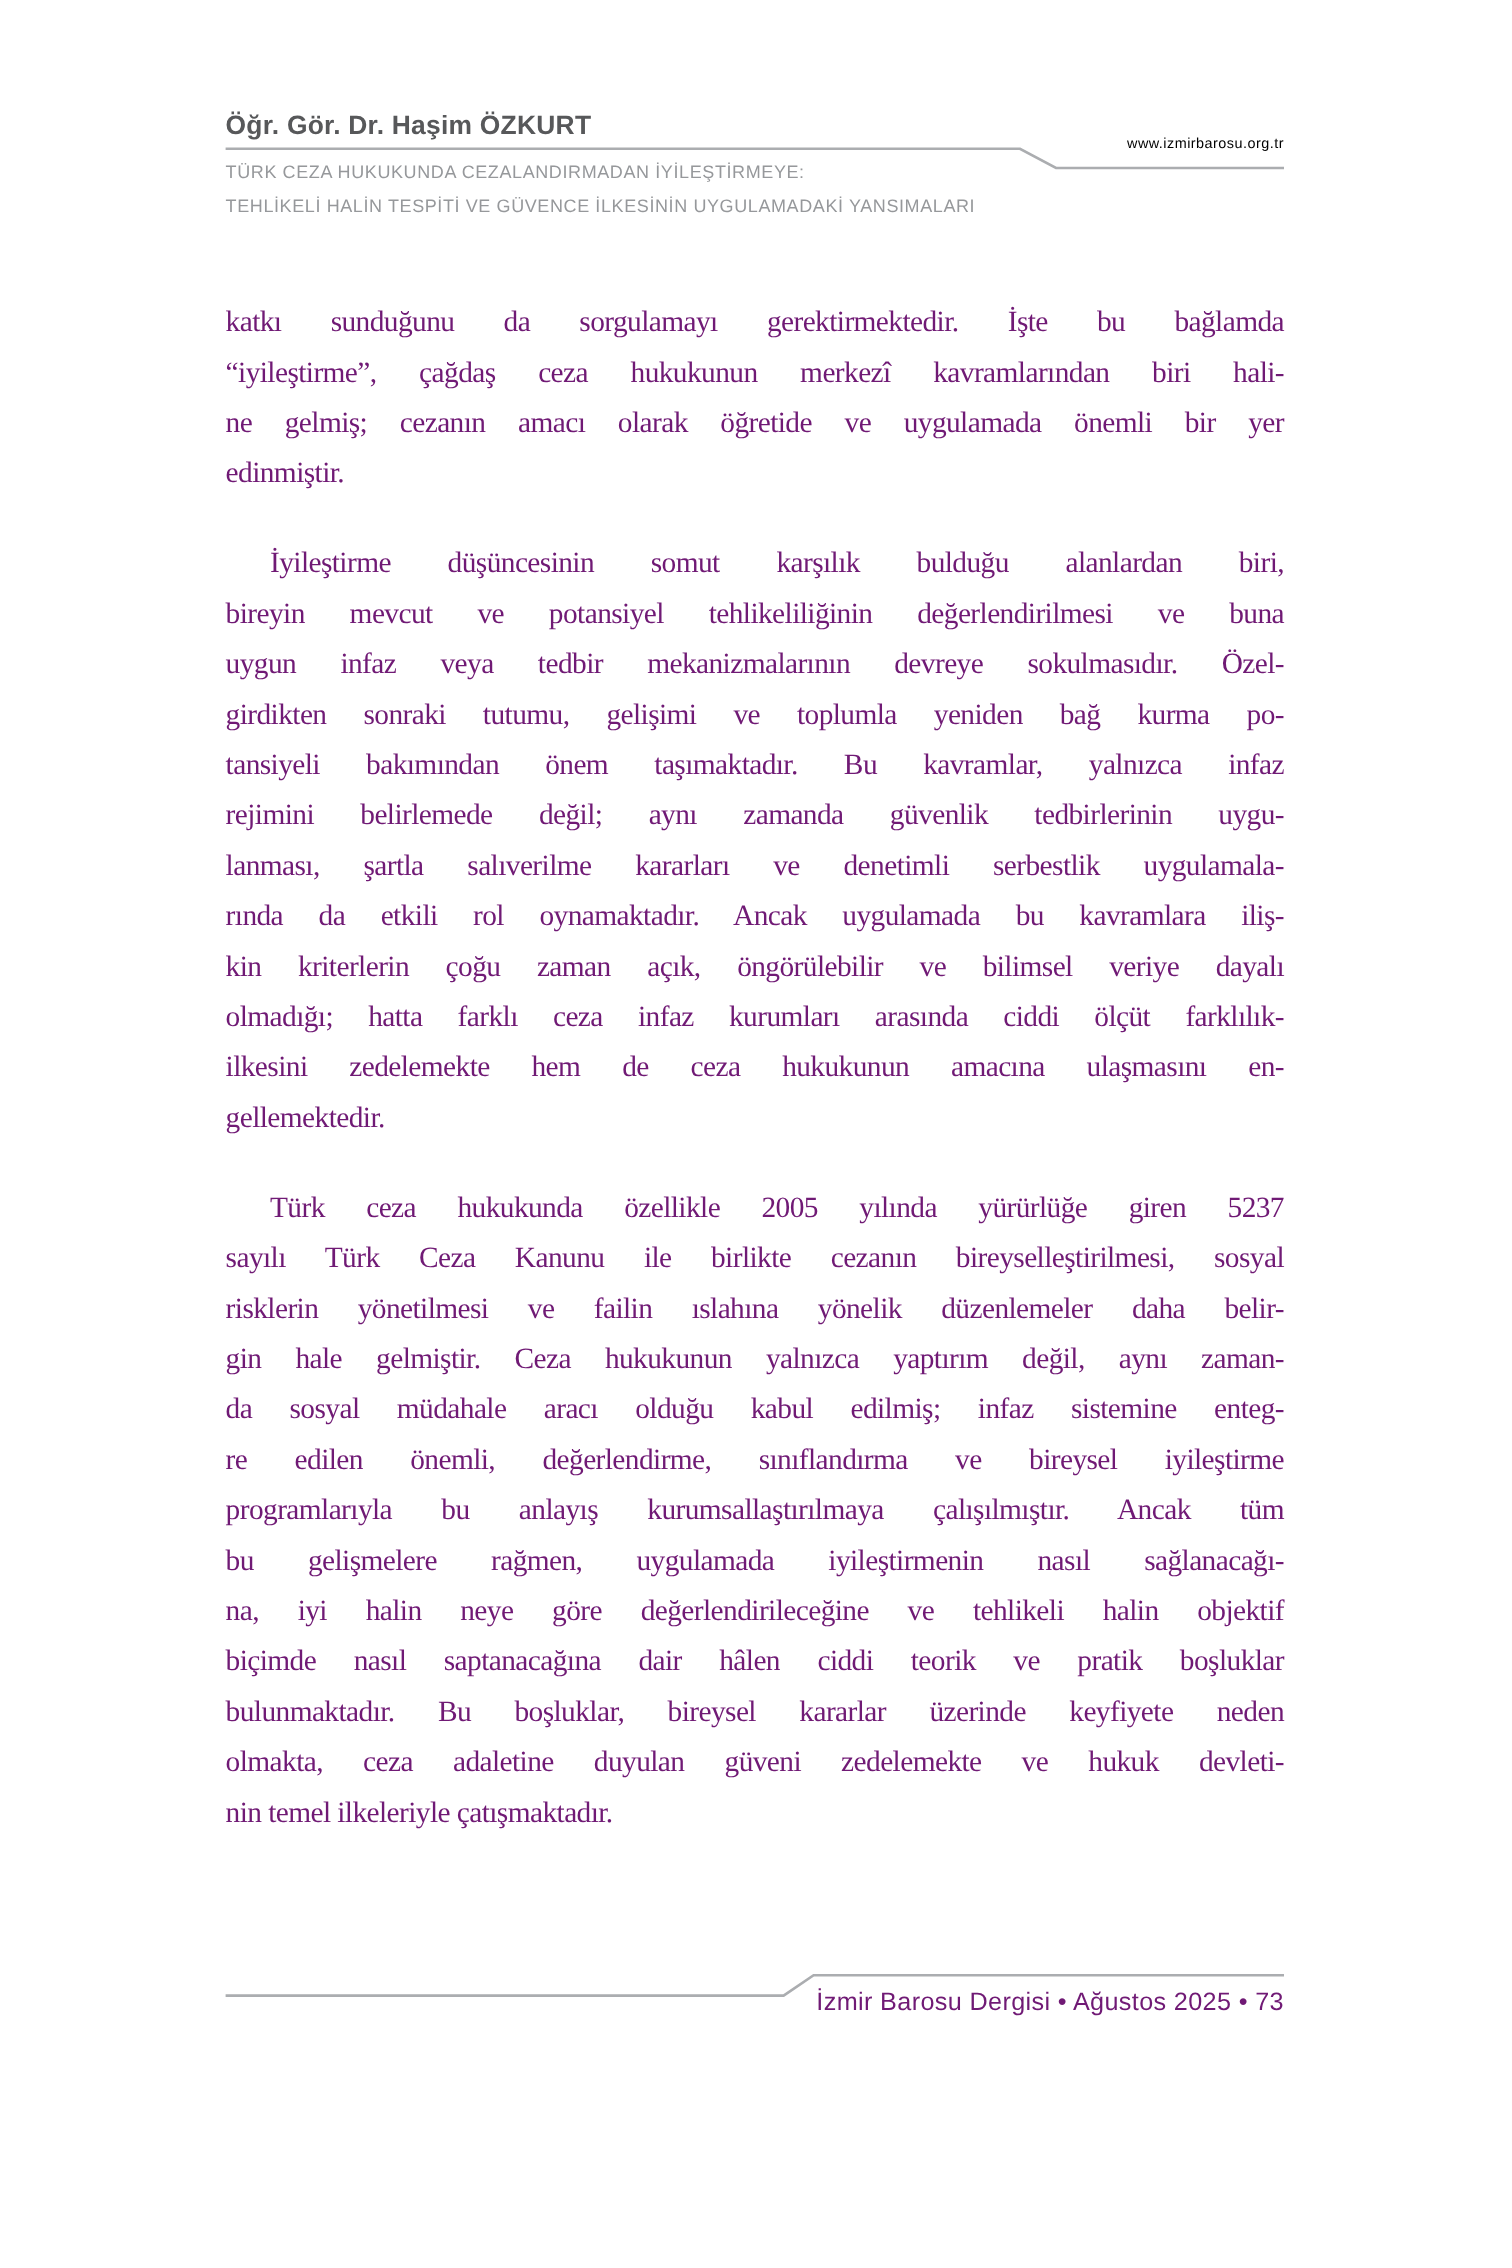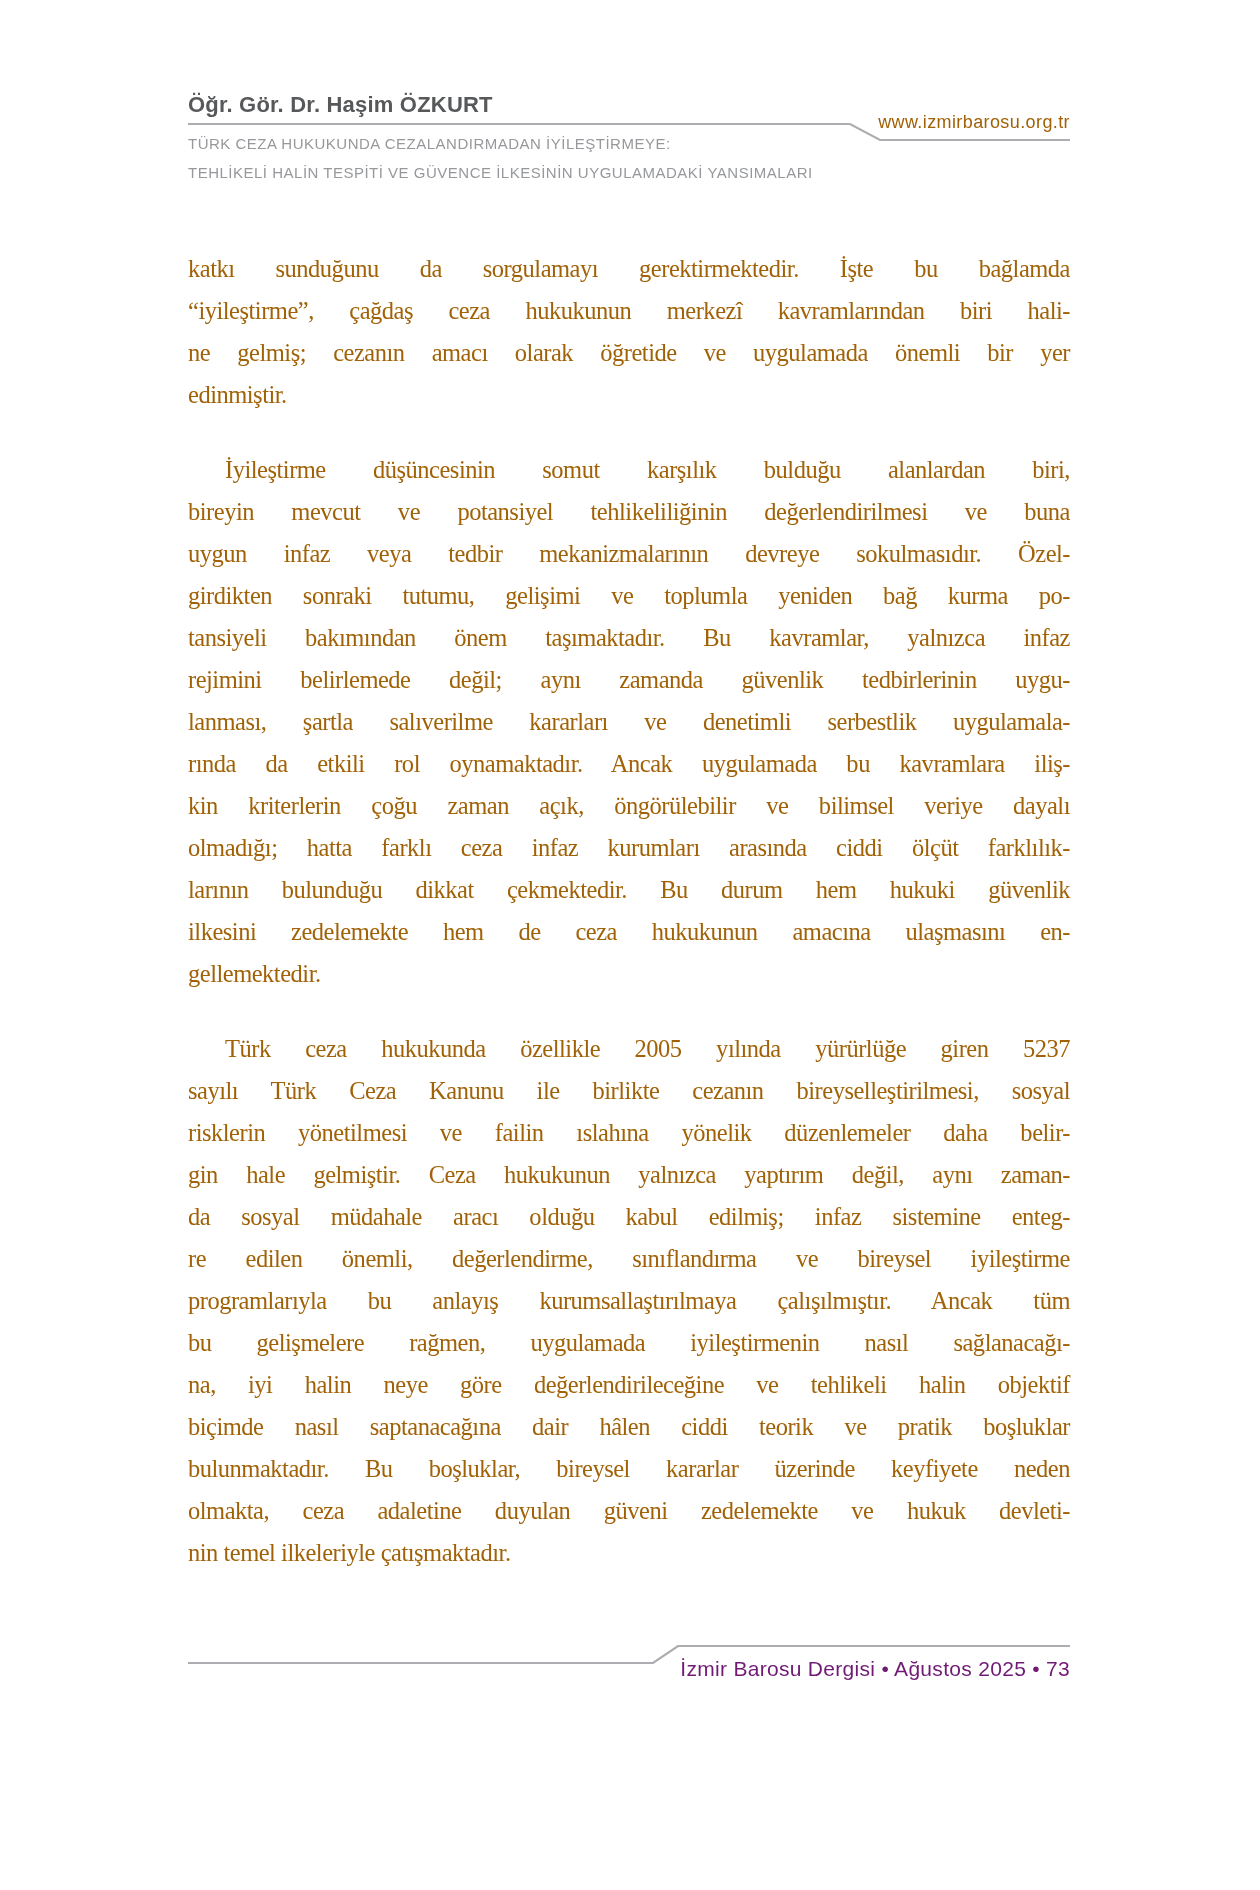--- a/index.html
+++ b/index.html
@@ -23,44 +23,44 @@
     width: 700px;
     font-family: "Liberation Sans", sans-serif;
     font-weight: bold;
     font-size: 22px;
     letter-spacing: 0.2px;
     color: #57585a;
   }
   .header-website {
     position: absolute;
     right: 190px; top: 112px;
-    font-size: 18px;
+    font-size: 12px;
     letter-spacing: 0.4px;
-    color: #a16207;
+    color: #000000;
     text-align: right;
   }
   .article-title {
     position: absolute;
     left: 188px; top: 129px;
     width: 900px;
     font-size: 15px;
     line-height: 29px;
     letter-spacing: 0.5px;
     color: #96989b;
     font-weight: normal;
   }
   .body-block {
     position: absolute;
     left: 188px; top: 248px;
     width: 882px;
     font-family: "Liberation Serif", "DejaVu Serif", serif;
     font-size: 24.5px;
     line-height: 42px;
     letter-spacing: -0.02em;
-    color: #a16207;
+    color: #701a75;
   }
   .para { margin: 0 0 33px 0; }
   .para:last-child { margin-bottom: 0; }
   .tline {
     text-align: justify;
     text-align-last: justify;
     height: 42px;
     overflow: visible;
   }
   .tline.last {
@@ -107,21 +107,20 @@
       <div class="tline indent">İyileştirme düşüncesinin somut karşılık bulduğu alanlardan biri,</div>
       <div class="tline">bireyin mevcut ve potansiyel tehlikeliliğinin değerlendirilmesi ve buna</div>
       <div class="tline">uygun infaz veya tedbir mekanizmalarının devreye sokulmasıdır. Özel-</div>
       <div class="tline">girdikten sonraki tutumu, gelişimi ve toplumla yeniden bağ kurma po-</div>
       <div class="tline">tansiyeli bakımından önem taşımaktadır. Bu kavramlar, yalnızca infaz</div>
       <div class="tline">rejimini belirlemede değil; aynı zamanda güvenlik tedbirlerinin uygu-</div>
       <div class="tline">lanması, şartla salıverilme kararları ve denetimli serbestlik uygulamala-</div>
       <div class="tline">rında da etkili rol oynamaktadır. Ancak uygulamada bu kavramlara iliş-</div>
       <div class="tline">kin kriterlerin çoğu zaman açık, öngörülebilir ve bilimsel veriye dayalı</div>
       <div class="tline">olmadığı; hatta farklı ceza infaz kurumları arasında ciddi ölçüt farklılık-</div>
-      <div class="tline">larının bulunduğu dikkat çekmektedir. Bu durum hem hukuki güvenlik</div>
       <div class="tline">ilkesini zedelemekte hem de ceza hukukunun amacına ulaşmasını en-</div>
       <div class="tline last">gellemektedir.</div>
     </div>
 
     <div class="para">
       <div class="tline indent">Türk ceza hukukunda özellikle 2005 yılında yürürlüğe giren 5237</div>
       <div class="tline">sayılı Türk Ceza Kanunu ile birlikte cezanın bireyselleştirilmesi, sosyal</div>
       <div class="tline">risklerin yönetilmesi ve failin ıslahına yönelik düzenlemeler daha belir-</div>
       <div class="tline">gin hale gelmiştir. Ceza hukukunun yalnızca yaptırım değil, aynı zaman-</div>
       <div class="tline">da sosyal müdahale aracı olduğu kabul edilmiş; infaz sistemine enteg-</div>

